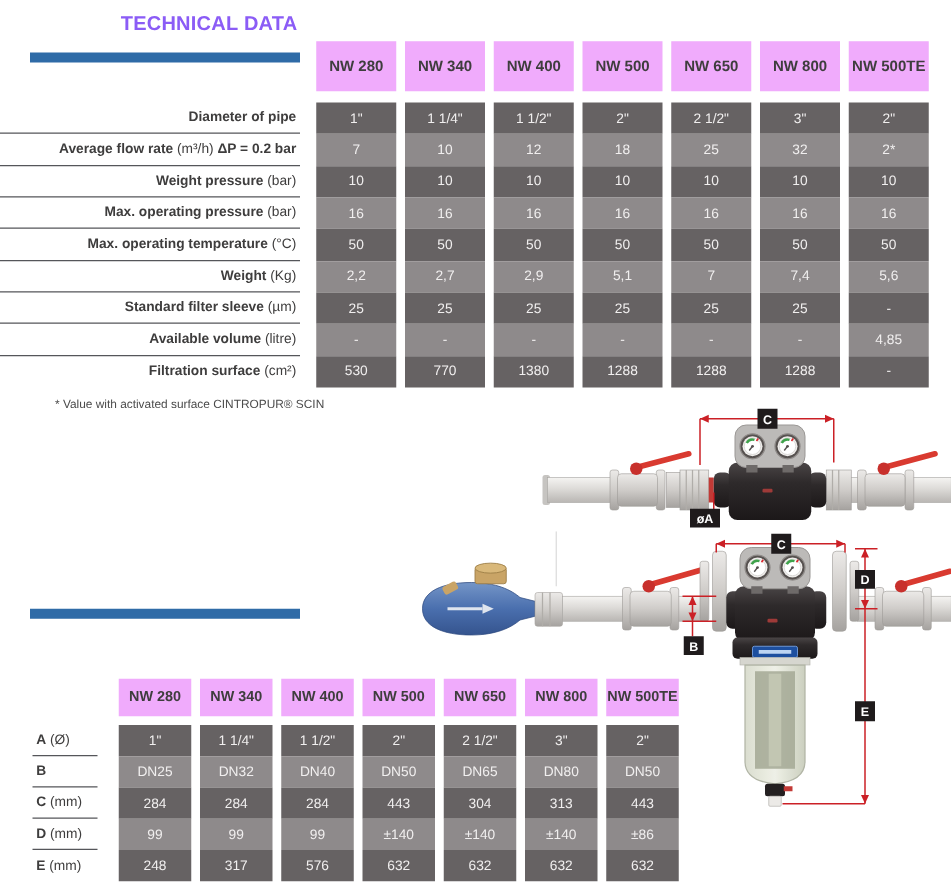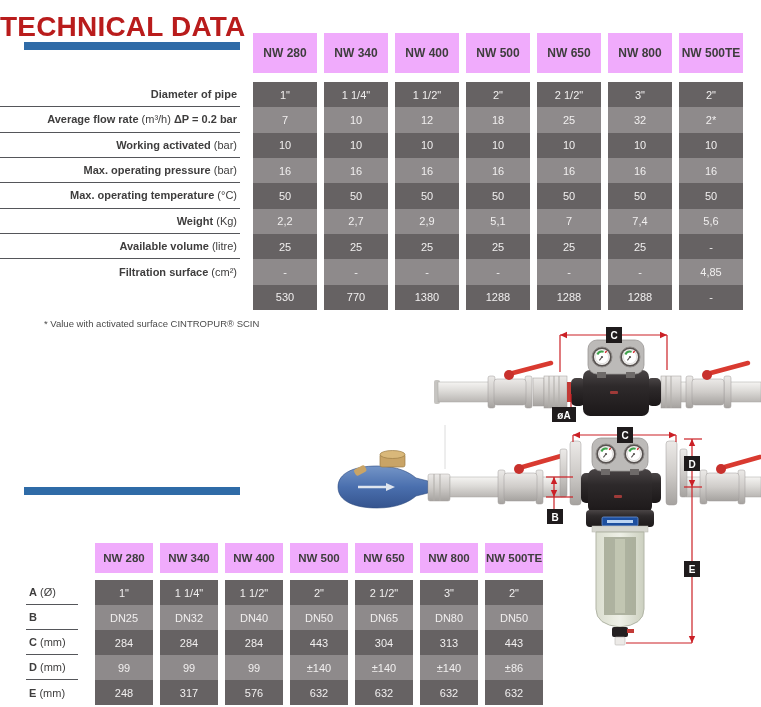--- a/index.html
+++ b/index.html
@@ -3,21 +3,21 @@
 <meta charset="utf-8">
 <style>
   * { margin:0; padding:0; box-sizing:border-box; }
   html,body { background:#ffffff; }
   #app {
     position:relative; width:761px; height:707px; background:#fff;
     font-family:"Liberation Sans", sans-serif; overflow:hidden;
   }
   .sec-title {
     position:absolute; left:0; width:238px; text-align:right;
-    font-size:28px; font-weight:bold; color:#b91c1c; letter-spacing:0.2px; white-space:nowrap;
+    font-size:16px; font-weight:bold; color:#8b5cf6; letter-spacing:0.2px; white-space:nowrap;
   }
   .t1 { top:11px; }
   .t2 { top:452px; }
   .accent-bar { position:absolute; left:24px; width:216px; height:8px; background:#2f6ba7; }
   .b1 { top:42px; }
   .b2 { top:487px; }
 
   .t-grid { position:absolute; display:flex; }
   .tech  .t-grid { left:253px; top:33px;  gap:7px; }
   .instr .t-grid { left:95px;  top:543px; gap:7px; }
@@ -71,34 +71,38 @@
     <div class="t-labels">
         <div class="label-row divided">
           <span class="lbl-b">Diameter of pipe</span>
         </div>
         <div class="label-row divided">
           <span class="lbl-b">Average flow rate</span>
           <span class="lbl-u">&nbsp;(m³/h)</span>
           <span class="lbl-b">&nbsp;ΔP = 0.2 bar</span>
         </div>
         <div class="label-row divided">
-          <span class="lbl-b">Working activated</span>
+          <span class="lbl-b">Weight pressure</span>
           <span class="lbl-u">&nbsp;(bar)</span>
         </div>
         <div class="label-row divided">
           <span class="lbl-b">Max. operating pressure</span>
           <span class="lbl-u">&nbsp;(bar)</span>
         </div>
         <div class="label-row divided">
           <span class="lbl-b">Max. operating temperature</span>
           <span class="lbl-u">&nbsp;(°C)</span>
         </div>
         <div class="label-row divided">
           <span class="lbl-b">Weight</span>
           <span class="lbl-u">&nbsp;(Kg)</span>
+        </div>
+        <div class="label-row divided">
+          <span class="lbl-b">Standard filter sleeve</span>
+          <span class="lbl-u">&nbsp;(µm)</span>
         </div>
         <div class="label-row divided">
           <span class="lbl-b">Available volume</span>
           <span class="lbl-u">&nbsp;(litre)</span>
         </div>
         <div class="label-row">
           <span class="lbl-b">Filtration surface</span>
           <span class="lbl-u">&nbsp;(cm²)</span>
         </div>
       </div>

